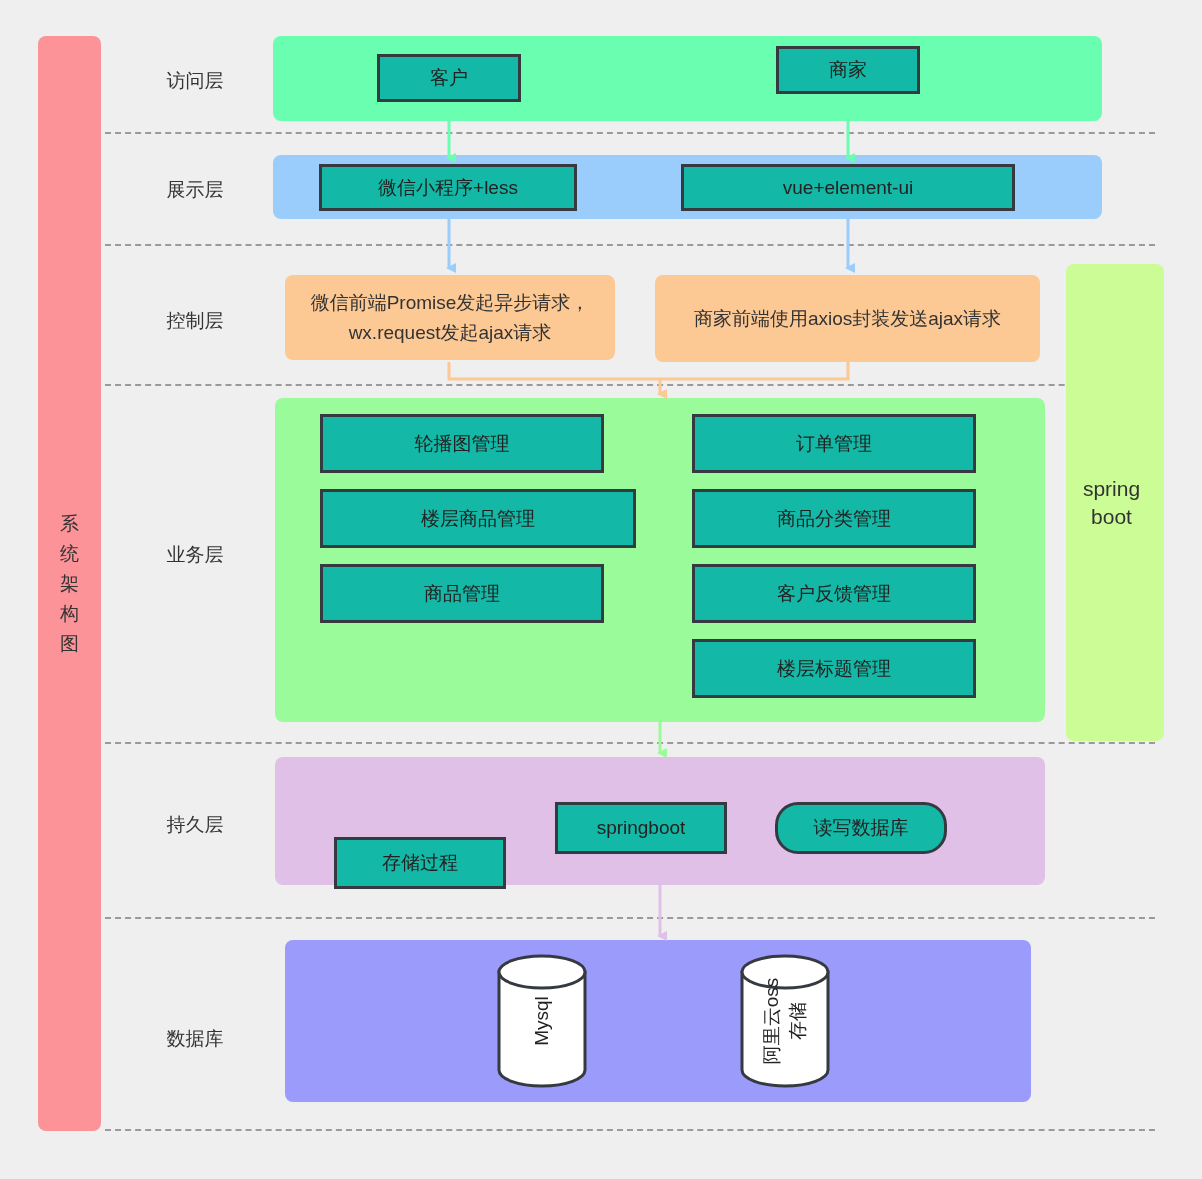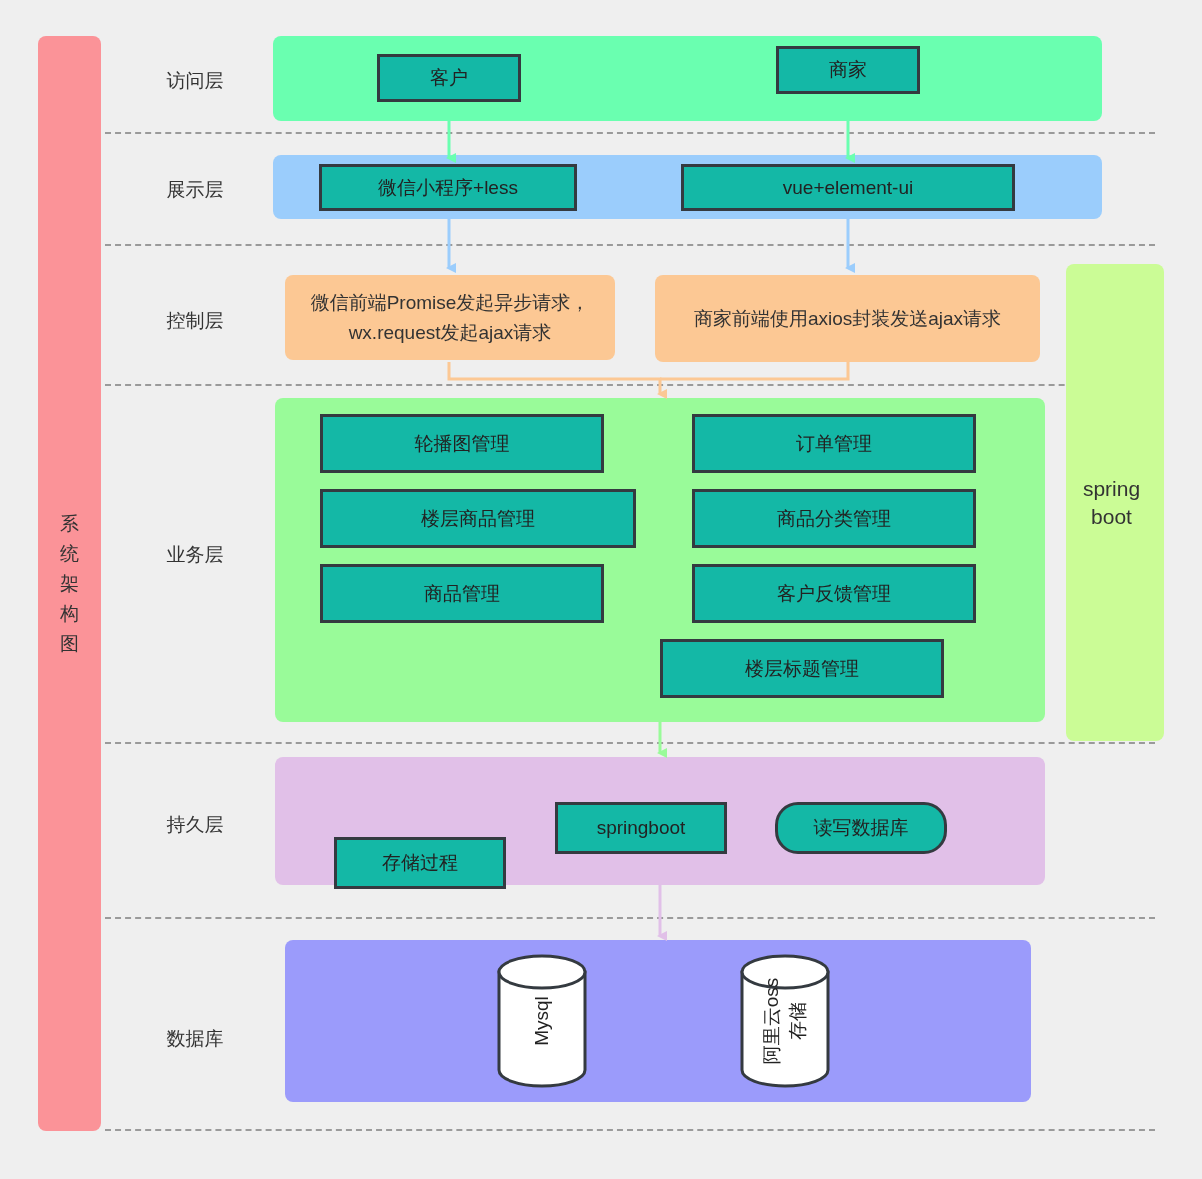--- a/index.html
+++ b/index.html
@@ -215,21 +215,21 @@
 
   <div class="node" style="left:692px; top:414px; width:284px; height:59px;">
     <span>订单管理</span>
   </div>
   <div class="node" style="left:692px; top:489px; width:284px; height:59px;">
     <span>商品分类管理</span>
   </div>
   <div class="node" style="left:692px; top:564px; width:284px; height:59px;">
     <span>客户反馈管理</span>
   </div>
-  <div class="node" style="left:660px; top:639px; width:284px; height:59px;">
+  <div class="node" style="left:692px; top:639px; width:284px; height:59px;">
     <span>楼层标题管理</span>
   </div>
 
   <div class="panel panel-persist" style="left:275px; top:757px; width:770px; height:128px;"></div>
   <div class="node" style="left:334px; top:802px; width:172px; height:52px;margin-top:35px;">
     <span>存储过程</span>
   </div>
   <div class="node" style="left:555px; top:802px; width:172px; height:52px;">
     <span>springboot</span>
   </div>

